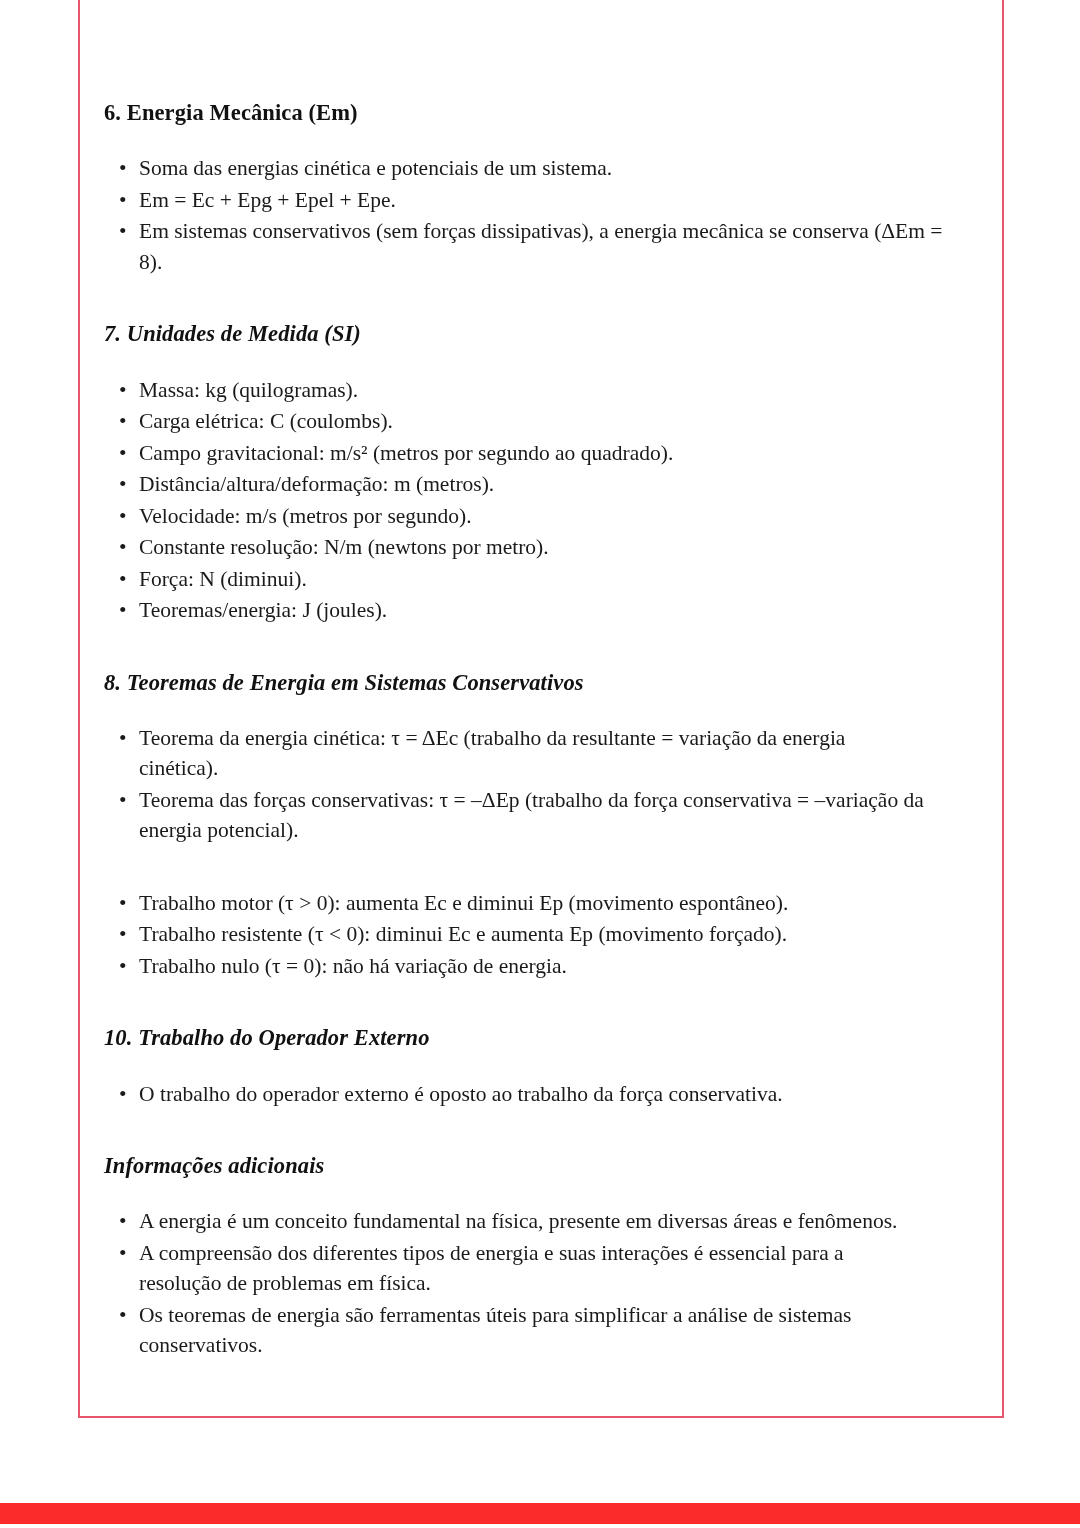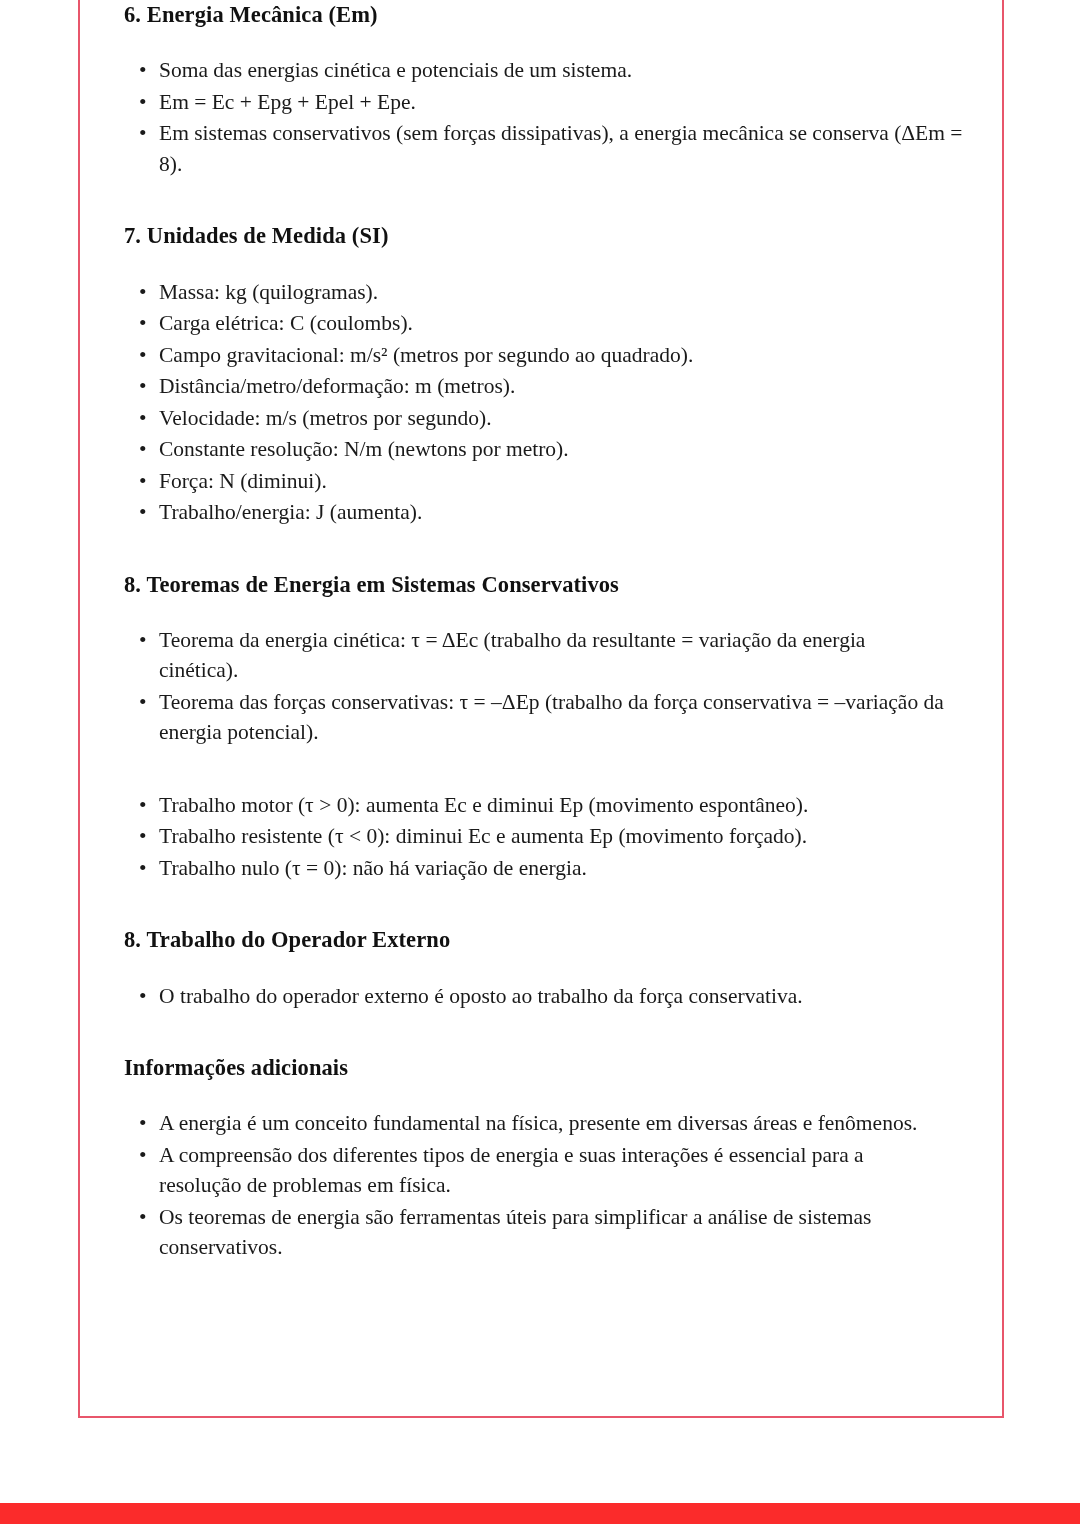--- a/index.html
+++ b/index.html
@@ -29,42 +29,44 @@
     border-right: 2px solid #e8566b;
     border-bottom: 2px solid #e8566b;
     border-top: none;
     box-sizing: border-box;
     pointer-events: none;
   }
 
   
   #content {
     position: absolute;
-    left: 124px;
+    left: 104px;
     top: 0;
     width: 860px;
+    padding-top: 98px;
     box-sizing: border-box;
   }
 
   .section {
     margin: 0;
   }
 
   .section-heading {
     font-family: "Liberation Serif", "DejaVu Serif", serif;
     font-size: 22.5px;
     font-weight: bold;
     line-height: 1.3;
     letter-spacing: 0.1px;
     color: #111111;
     margin: 0 0 26px 0;
   }
 
   .section + .section > .section-heading {
     margin-top: 12px;
+    font-style: italic;
   }
 
   .bullet-list {
     list-style: none;
     margin: 0 0 42px 0;
     padding: 0;
   }
 
   .bullet-list li {
     position: relative;
@@ -138,37 +140,37 @@
       <li>
         <span class="bullet-dot">•</span>
         <span class="bullet-text">Carga elétrica: C (coulombs).</span>
       </li>
       <li>
         <span class="bullet-dot">•</span>
         <span class="bullet-text">Campo gravitacional: m/s² (metros por segundo ao quadrado).</span>
       </li>
       <li>
         <span class="bullet-dot">•</span>
-        <span class="bullet-text">Distância/metro/deformação: m (metros).</span>
+        <span class="bullet-text">Distância/altura/deformação: m (metros).</span>
       </li>
       <li>
         <span class="bullet-dot">•</span>
         <span class="bullet-text">Velocidade: m/s (metros por segundo).</span>
       </li>
       <li>
         <span class="bullet-dot">•</span>
         <span class="bullet-text">Constante resolução: N/m (newtons por metro).</span>
       </li>
       <li>
         <span class="bullet-dot">•</span>
         <span class="bullet-text">Força: N (diminui).</span>
       </li>
       <li>
         <span class="bullet-dot">•</span>
-        <span class="bullet-text">Trabalho/energia: J (aumenta).</span>
+        <span class="bullet-text">Teoremas/energia: J (joules).</span>
       </li>
     </ul>
   </section>
 
   <section class="section">
     <h2 class="section-heading">8. Teoremas de Energia em Sistemas Conservativos</h2>
     <ul class="bullet-list">
       <li class="wrap-c">
         <span class="bullet-dot">•</span>
         <span class="bullet-text">Teorema da energia cinética: τ = ΔEc (trabalho da resultante = variação da energia cinética).</span>
@@ -191,21 +193,21 @@
         <span class="bullet-text">Trabalho resistente (τ &lt; 0): diminui Ec e aumenta Ep (movimento forçado).</span>
       </li>
       <li>
         <span class="bullet-dot">•</span>
         <span class="bullet-text">Trabalho nulo (τ = 0): não há variação de energia.</span>
       </li>
     </ul>
   </section>
 
   <section class="section">
-    <h2 class="section-heading">8. Trabalho do Operador Externo</h2>
+    <h2 class="section-heading">10. Trabalho do Operador Externo</h2>
     <ul class="bullet-list">
       <li>
         <span class="bullet-dot">•</span>
         <span class="bullet-text">O trabalho do operador externo é oposto ao trabalho da força conservativa.</span>
       </li>
     </ul>
   </section>
 
   <section class="section">
     <h2 class="section-heading">Informações adicionais</h2>

